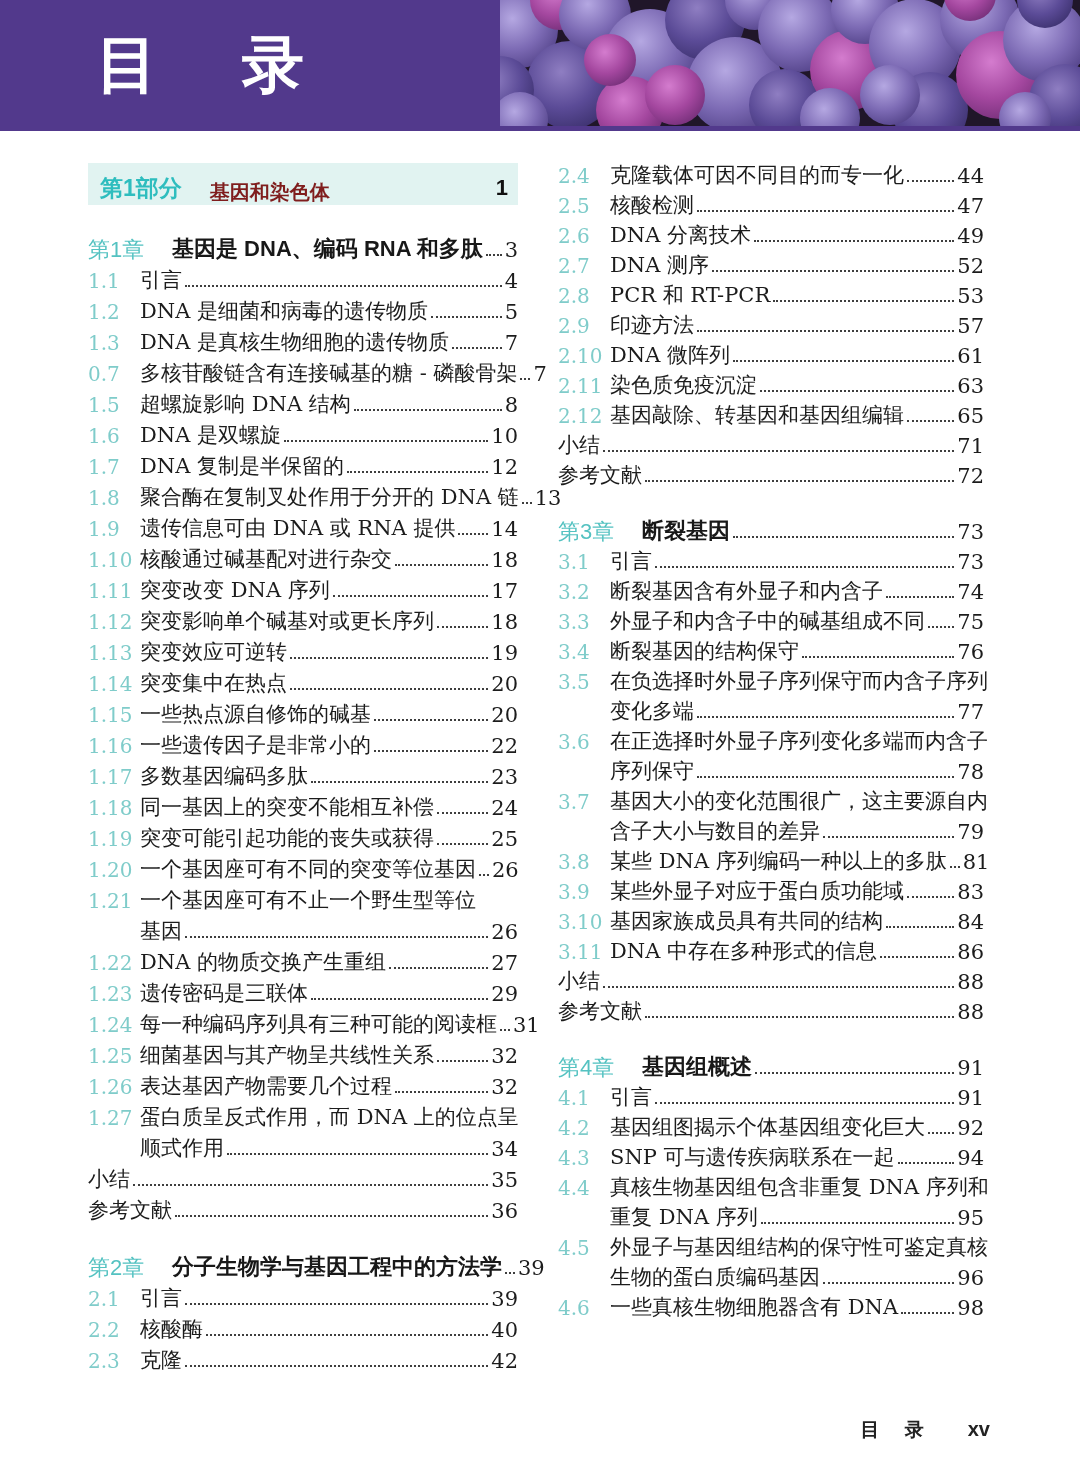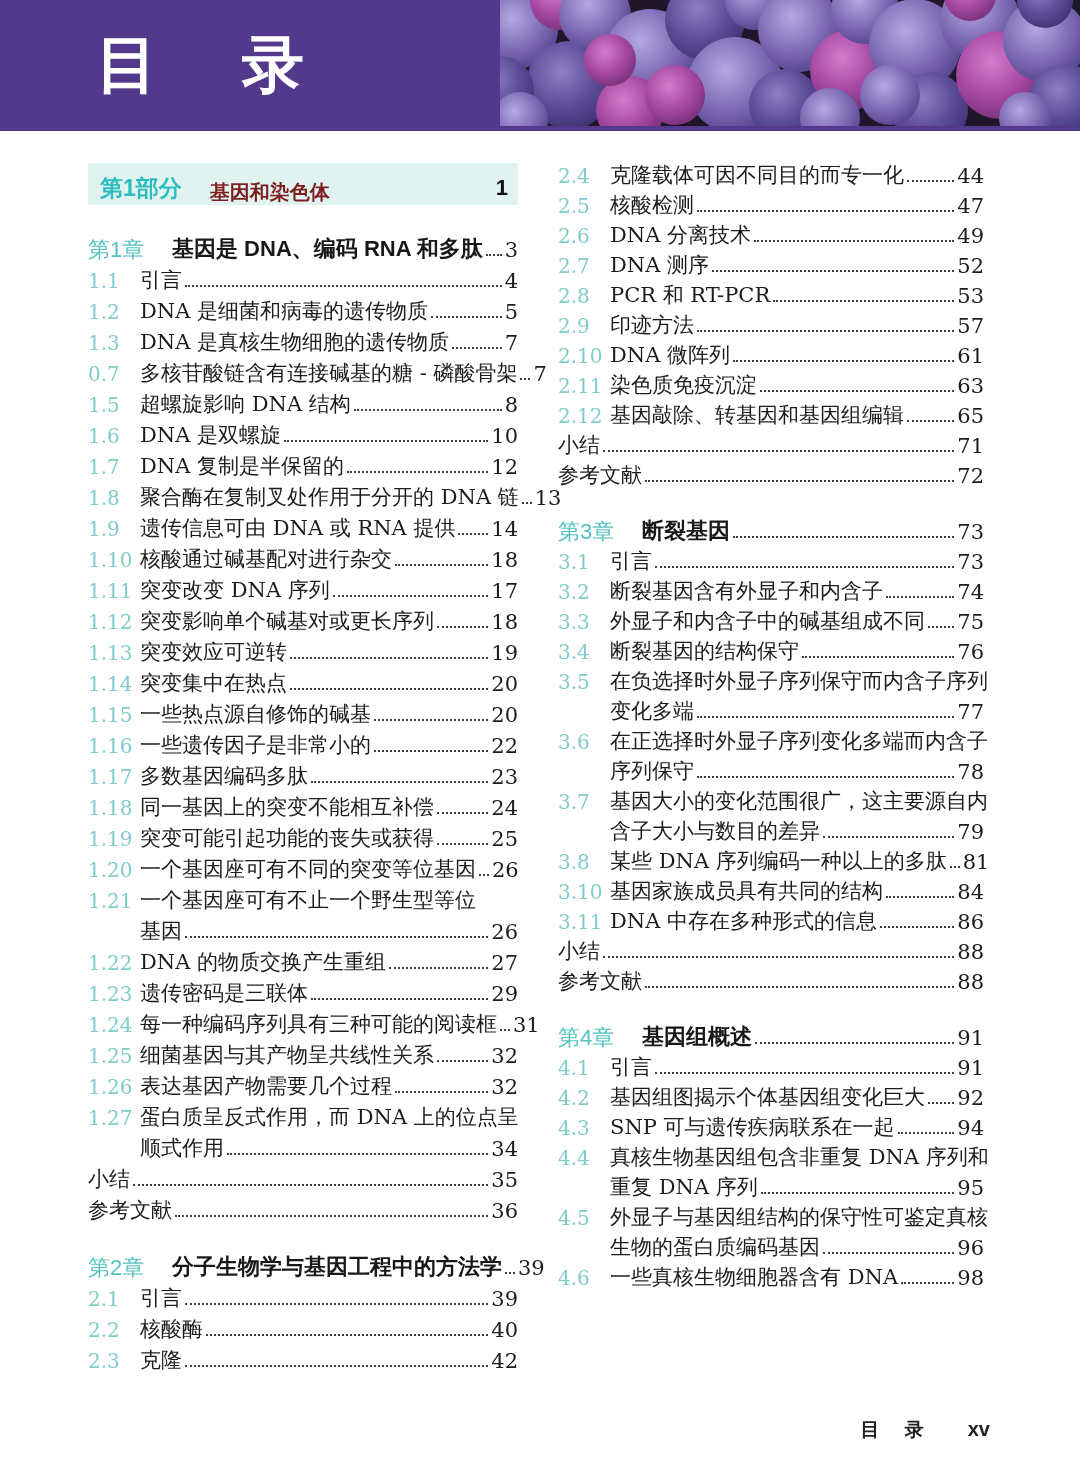--- a/index.html
+++ b/index.html
@@ -450,20 +450,26 @@
       <span class="leader"></span>
       <span class="page">79</span>
     </div>
     <div class="row section">
       <span class="num">3.8</span>
       <span class="text">某些 DNA 序列编码一种以上的多肽</span>
       <span class="leader"></span>
       <span class="page">81</span>
     </div>
     <div class="row section">
+      <span class="num">3.9</span>
+      <span class="text">某些外显子对应于蛋白质功能域</span>
+      <span class="leader"></span>
+      <span class="page">83</span>
+    </div>
+    <div class="row section">
       <span class="num">3.10</span>
       <span class="text">基因家族成员具有共同的结构</span>
       <span class="leader"></span>
       <span class="page">84</span>
     </div>
     <div class="row section">
       <span class="num">3.11</span>
       <span class="text">DNA 中存在多种形式的信息</span>
       <span class="leader"></span>
       <span class="page">86</span>

